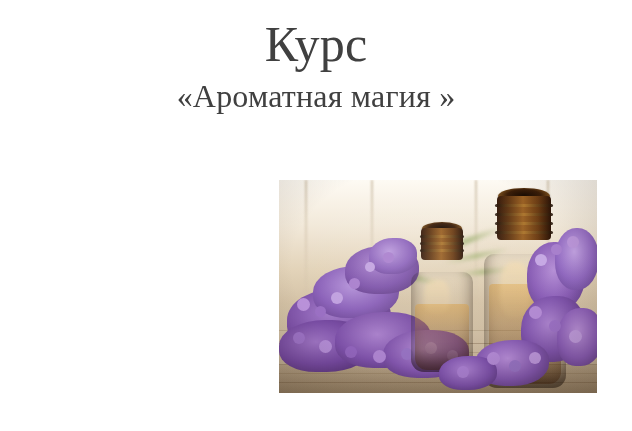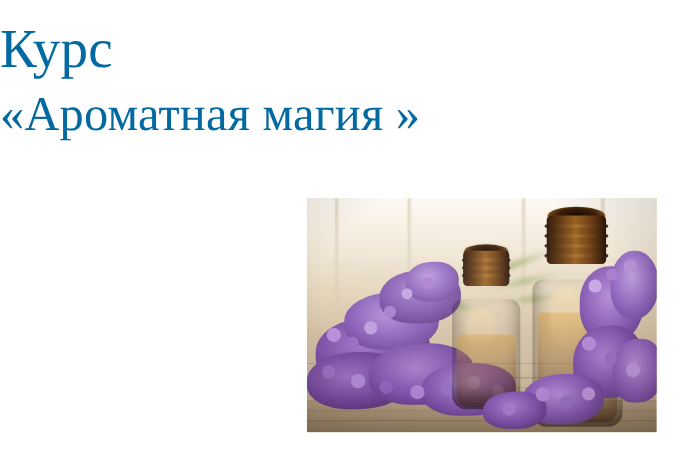--- a/index.html
+++ b/index.html
@@ -20,32 +20,33 @@
     inset: 0;
     background: #ffffff;
   }
 
   
   .title-block {
     position: absolute;
     left: 0;
     top: 14px;
     width: 632px;
-    color: #0369a1;
+    text-align: center;
+    color: #404040;
     font-family: "Liberation Serif", "DejaVu Serif", serif;
     font-weight: 400;
     line-height: 1.22;
     letter-spacing: 0.2px;
   }
   .title-line-1 {
     font-size: 50px;
     display: block;
   }
   .title-line-2 {
-    font-size: 44px;
+    font-size: 32px;
     display: block;
     margin-top: 2px;
   }
 
   
   .photo {
     position: absolute;
     left: 279px;
     top: 180px;
     width: 318px;

